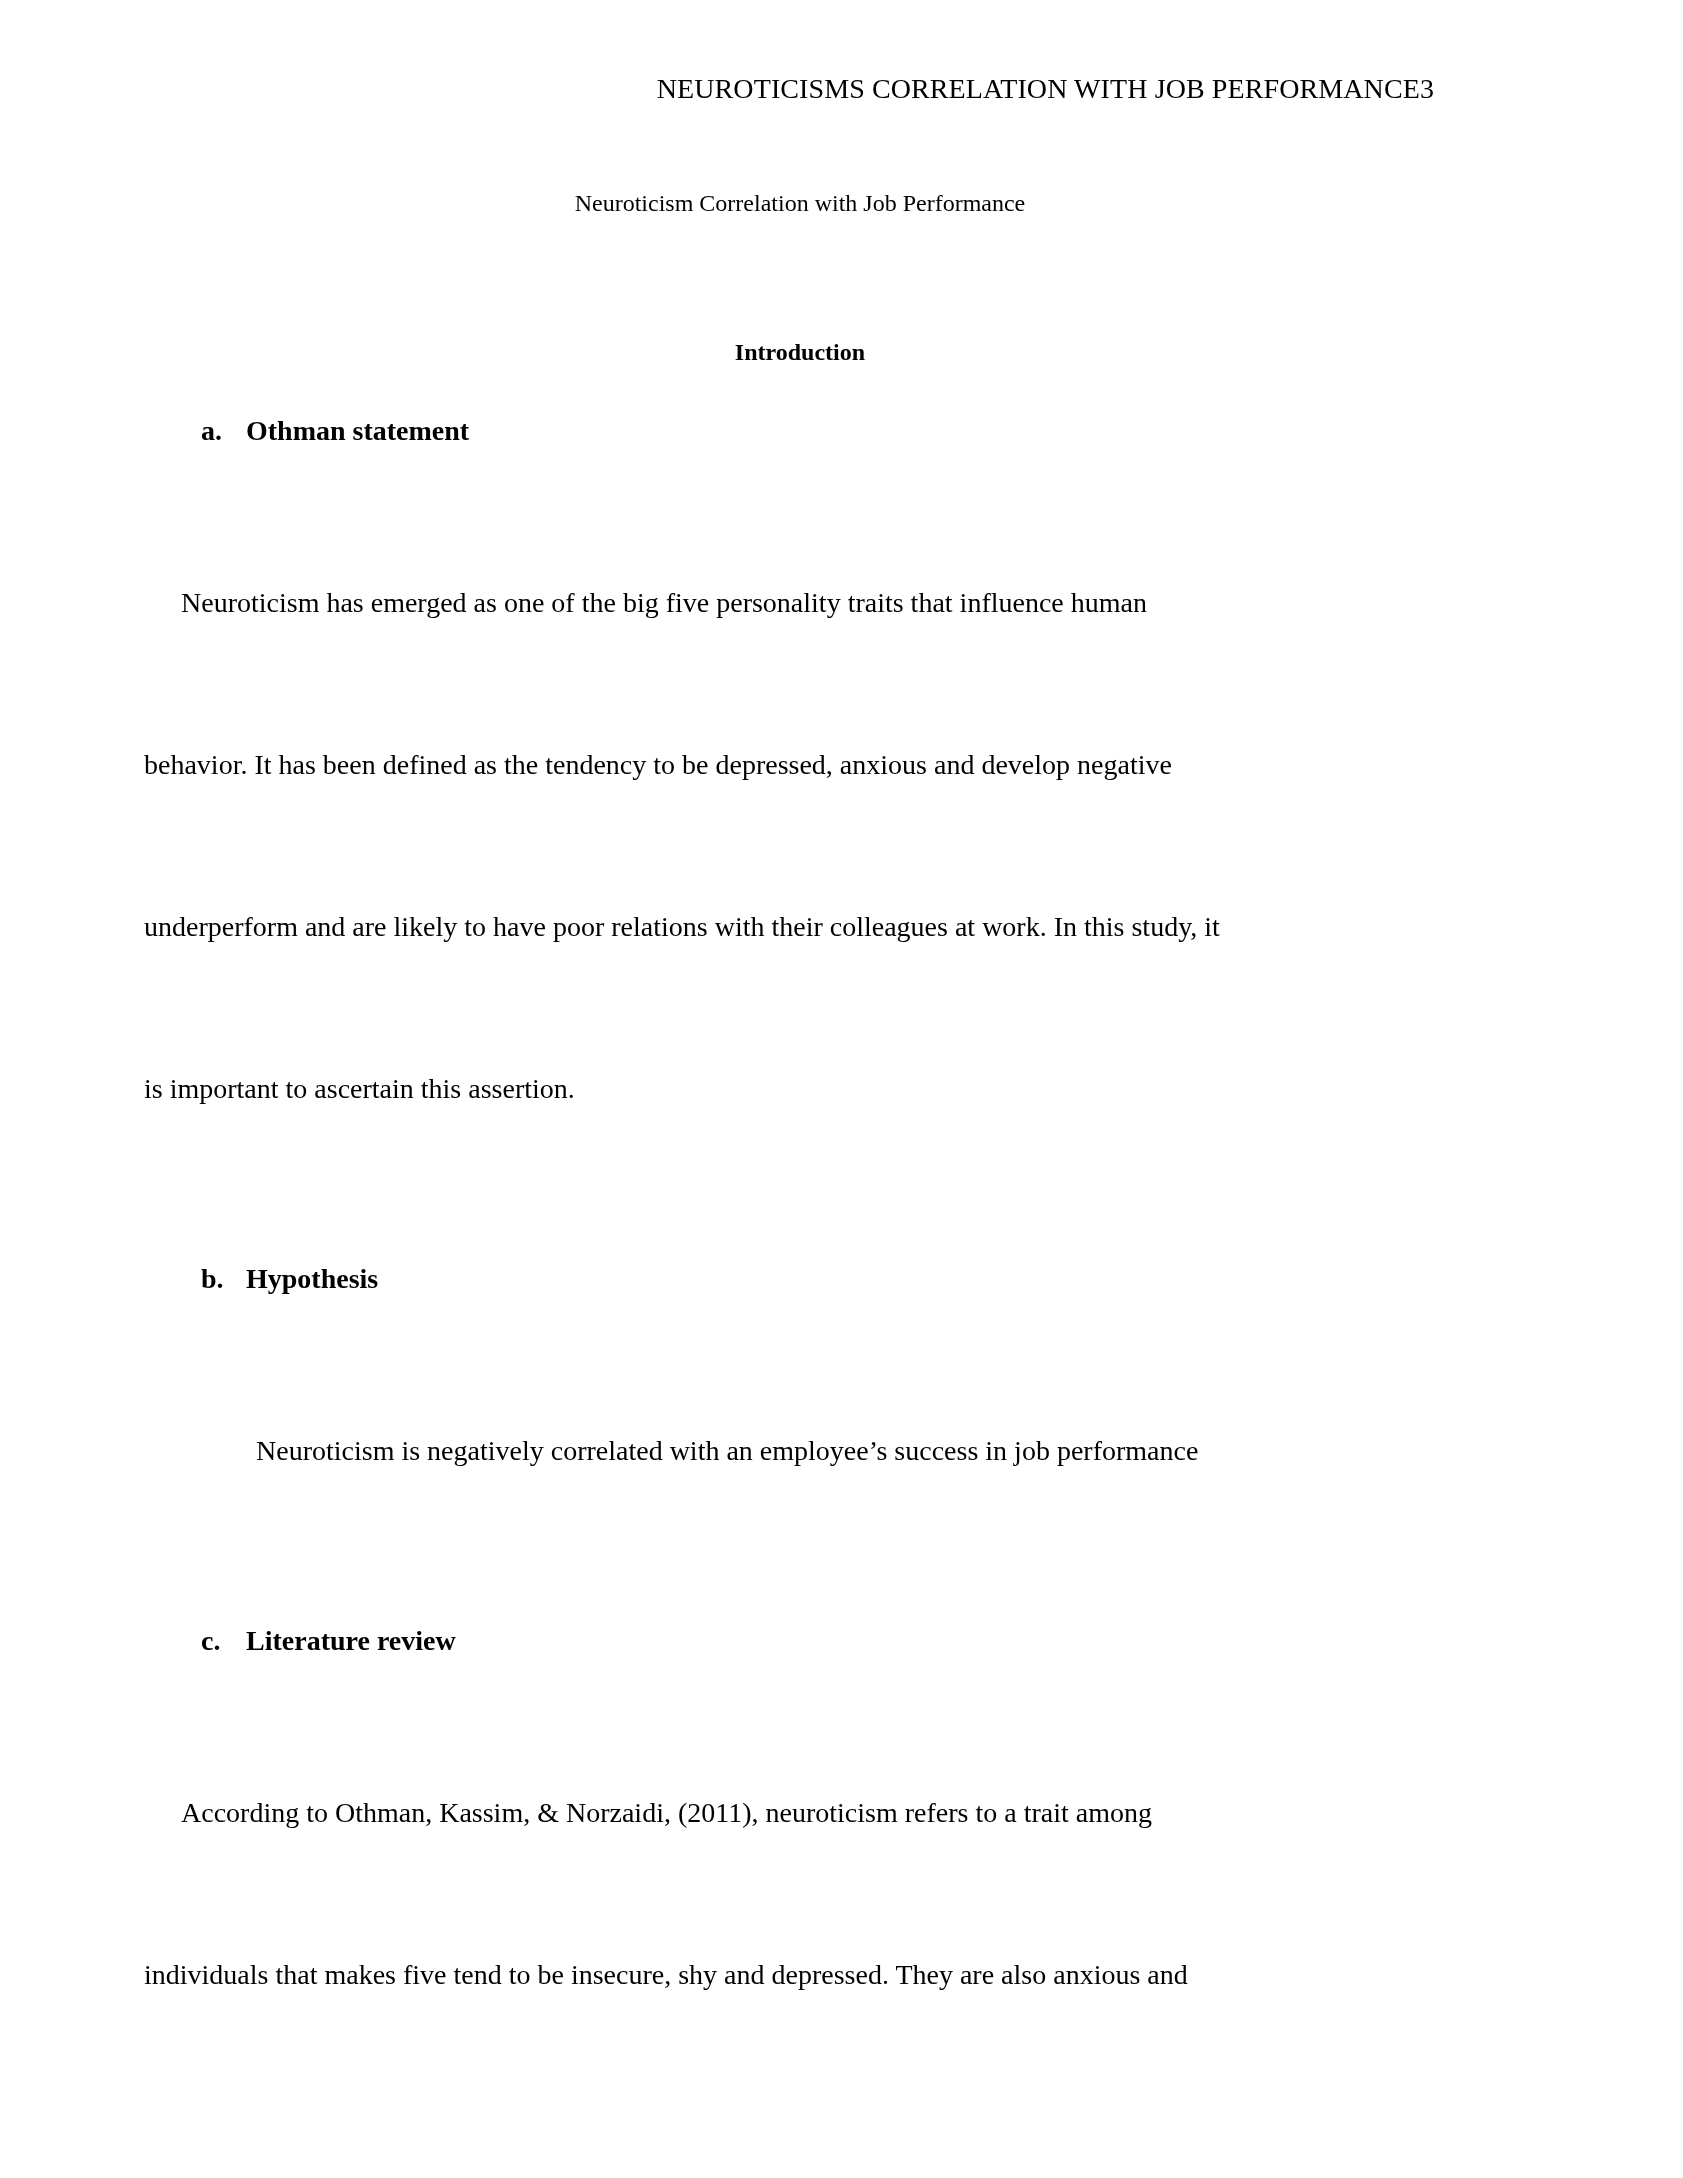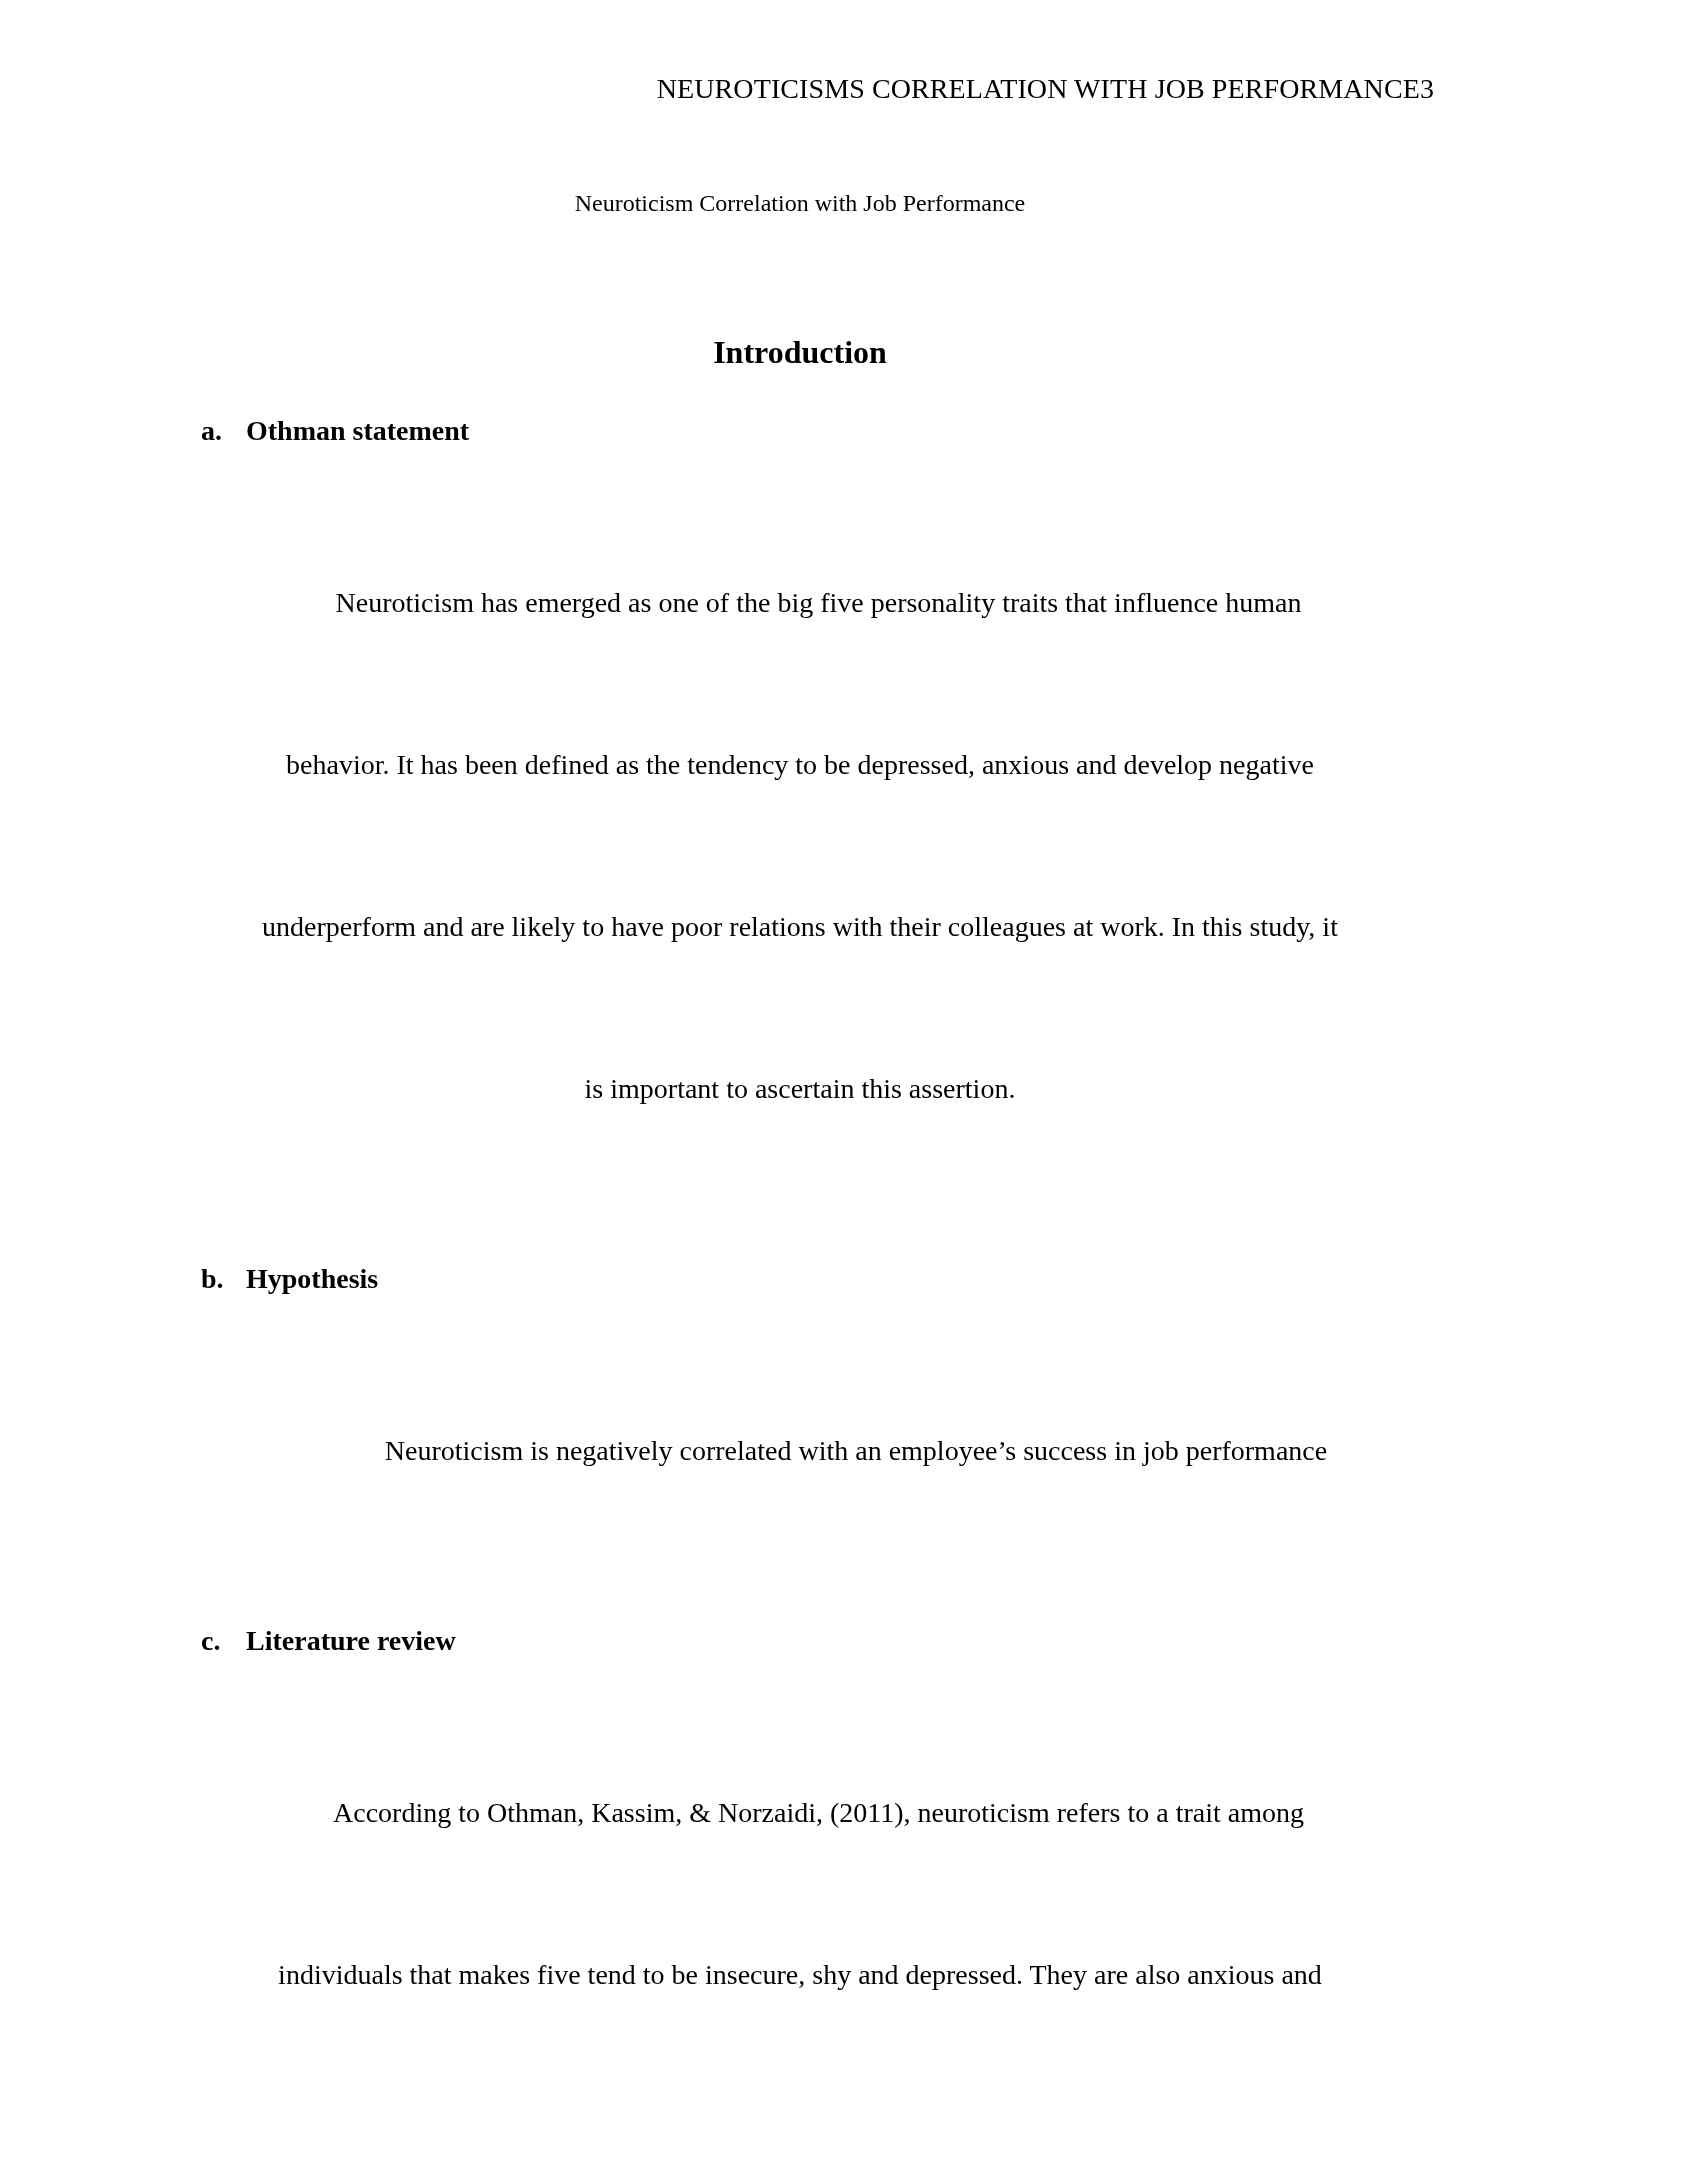--- a/index.html
+++ b/index.html
@@ -56,21 +56,21 @@
     line-height: 40px;
   }
 
   
   .section-heading {
     position: absolute;
     top: 332px;
     left: 144px;
     width: 1312px;
     text-align: center;
-    font-size: 32px;
+    font-size: 24px;
     line-height: 40px;
     font-weight: bold;
   }
 
   
   .content {
     position: absolute;
     top: 404px;
     left: 144px;
     width: 1312px;
@@ -88,21 +88,21 @@
     position: absolute;
     left: 57px;
     top: 0;
     font-weight: bold;
   }
 
   p.body-par {
     margin: 0;
     font-size: 28px;
     line-height: 54px;
-    text-align: center;
+    text-align: left;
     white-space: pre-wrap;
   }
   p.body-par .ln {
     display: block;
     white-space: pre;
   }
   p.body-par .ln.indent {
     padding-left: 37px;
   }
   p.body-par .ln.indent-deep {

